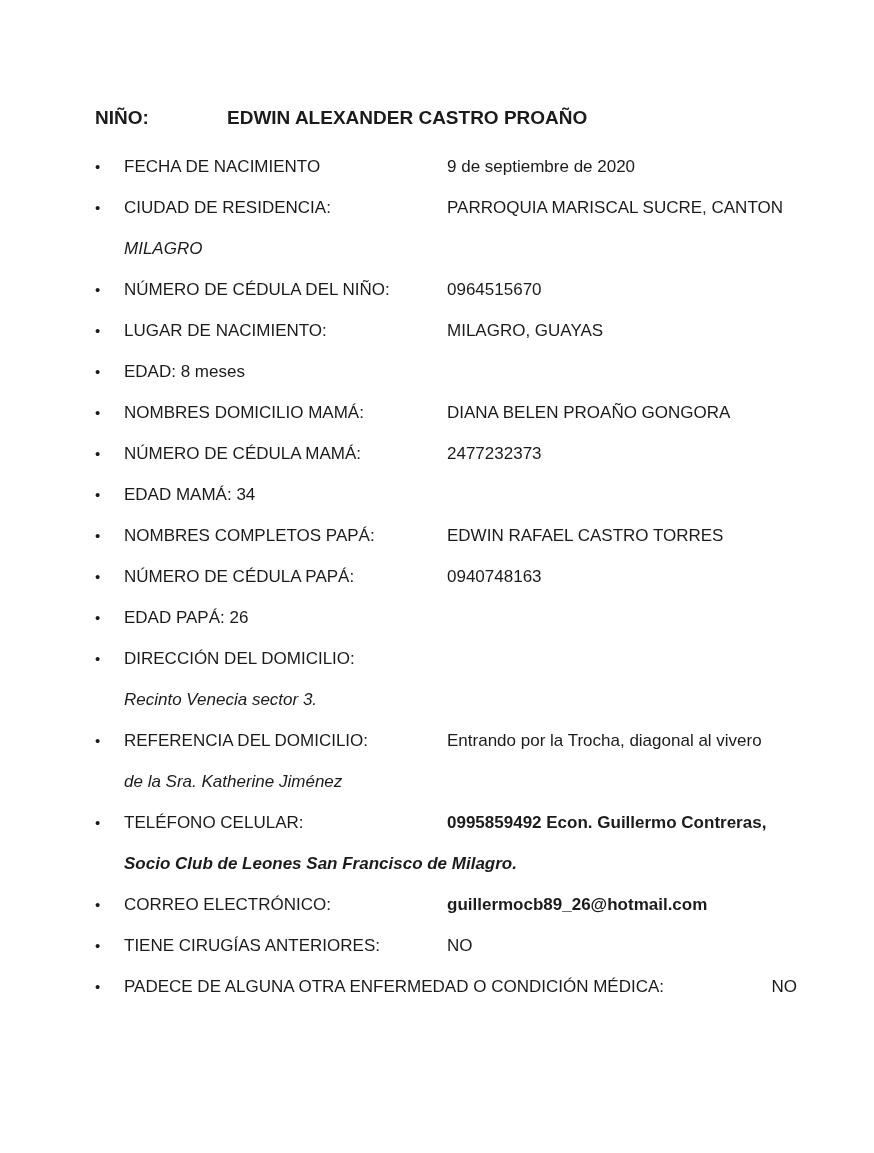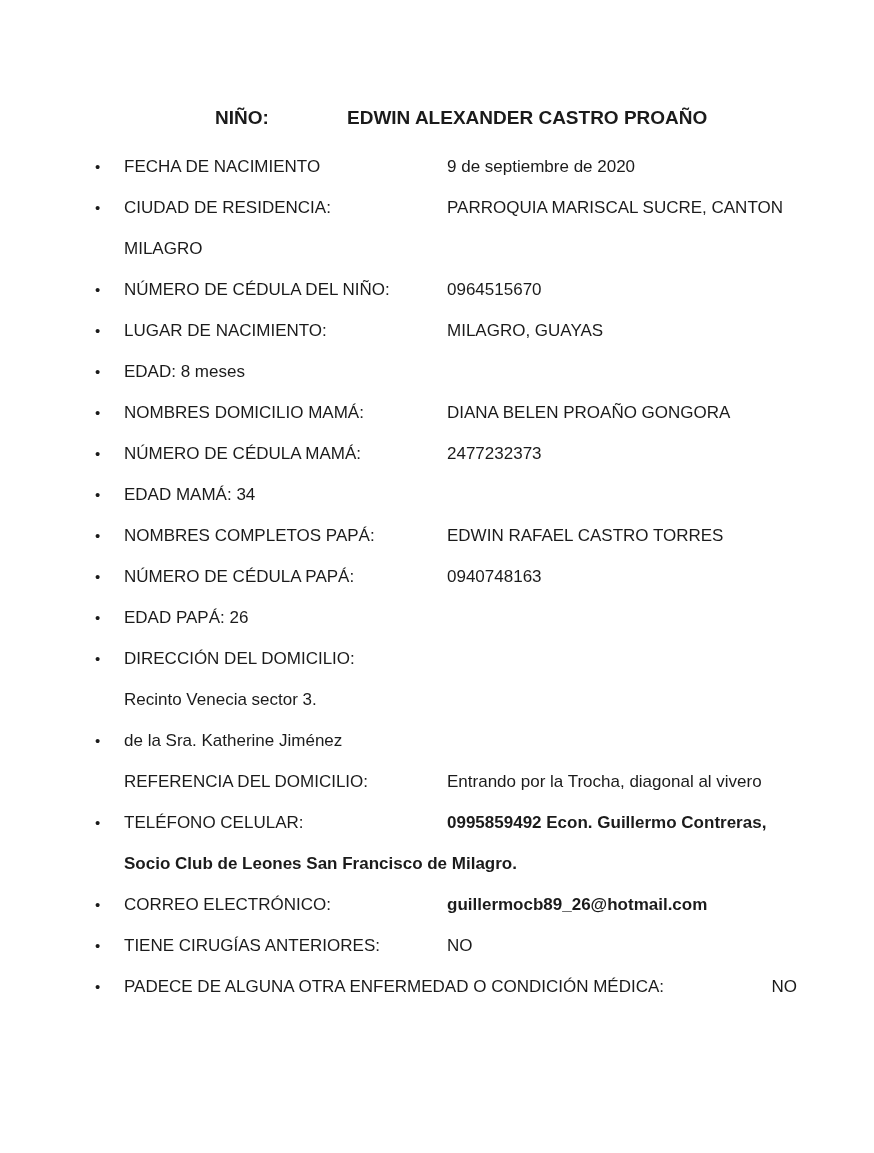--- a/index.html
+++ b/index.html
@@ -17,21 +17,20 @@
   }
   .doc-page {
     width: 874px;
     height: 1153px;
     box-sizing: border-box;
     padding: 97px 77px 0 95px;
   }
   .doc-title {
     display: flex;
     align-items: center;
-    margin-left: 120px; 
     line-height: 41px;
     font-weight: bold;
     font-size: 19px;
     white-space: nowrap;
     margin-bottom: 8px;
   }
   .doc-title .title-label {
     min-width: 132px;
     flex-shrink: 0;
   }
@@ -68,20 +67,21 @@
     margin-right: 4px;
   }
   .line.spread .value {
     margin-left: auto;
   }
   .bold {
     font-weight: bold;
   }
   .cont {
     display: block;
+    font-style: italic;
   }
 </style>
 </head>
 <body style="color: rgb(27, 27, 27); background: rgb(255, 255, 255);">
 
 <div class="doc-page">
   <div class="doc-title">
     <span class="title-label">NIÑO:</span>
     <span class="title-name">EDWIN ALEXANDER CASTRO PROAÑO</span>
   </div>
@@ -188,25 +188,25 @@
         <div class="item-text">
           <div class="line first">
             <span class="label">DIRECCIÓN DEL DOMICILIO:</span>
           </div>
           <div class="line cont">Recinto Venecia sector 3.</div>
         </div>
       </div>
       <div class="item">
         <span class="bullet">•</span>
         <div class="item-text">
-          <div class="line cont">de la Sra. Katherine Jiménez</div>
           <div class="line first">
             <span class="label">REFERENCIA DEL DOMICILIO:</span>
             <span class="value">Entrando por la Trocha, diagonal al vivero</span>
           </div>
+          <div class="line cont">de la Sra. Katherine Jiménez</div>
         </div>
       </div>
       <div class="item">
         <span class="bullet">•</span>
         <div class="item-text">
           <div class="line first">
             <span class="label">TELÉFONO CELULAR:</span>
             <span class="value bold">0995859492 Econ. Guillermo Contreras,</span>
           </div>
           <div class="line cont bold">Socio Club de Leones San Francisco de Milagro.</div>

